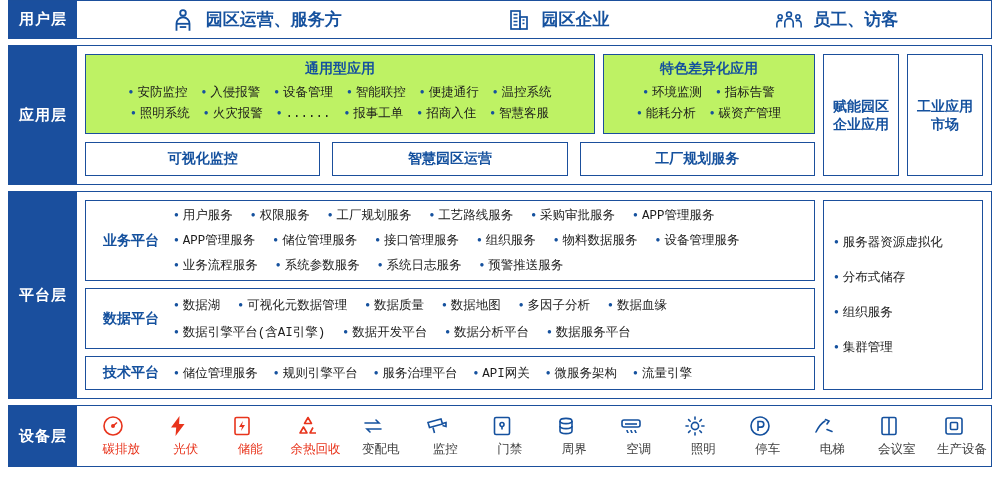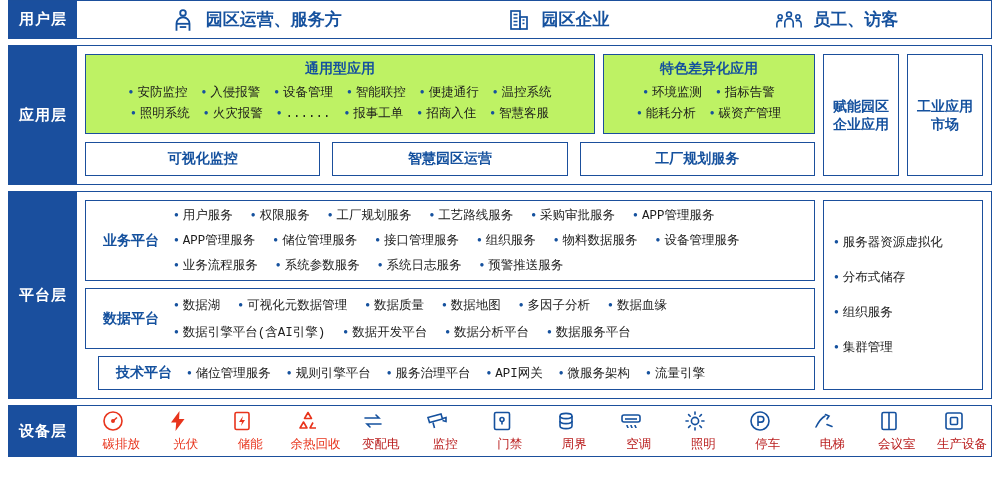--- a/index.html
+++ b/index.html
@@ -158,21 +158,21 @@
     gap: 7px;
   }
   .plat-block {
     border: 1.2px solid #1b4f9c;
     display: flex;
     align-items: center;
     padding: 4px 6px;
   }
   #business-platform { flex: 1 1 44%; }
   #data-platform { flex: 1 1 34%; }
-  #tech-platform { flex: 0 0 34px; margin-left: 13px; }
+  #tech-platform { flex: 0 0 34px; }
   .plat-name {
     flex: 0 0 78px;
     color: #15519e;
     font-weight: bold;
     font-size: 14px;
     text-align: center;
   }
   .plat-items {
     flex: 1 1 auto;
     display: flex;
@@ -189,41 +189,41 @@
     border: 1.2px solid #1b4f9c;
     display: flex;
     flex-direction: column;
     justify-content: center;
     gap: 14px;
     padding: 6px 10px;
   }
   .plat-right .chip { font-size: 12.5px; }
 
   
-  #device-row { height: 52px; }
+  #device-row { height: 62px; }
   #device-row .row-body {
     padding: 2px 4px;
     justify-content: space-between;
   }
   .device-item {
     flex: 1 1 0;
     display: flex;
     flex-direction: column;
     align-items: center;
     justify-content: center;
     gap: 3px;
   }
   .device-label {
     font-size: 12.5px;
     font-weight: normal;
     color: #e8341c;
     white-space: nowrap;
     padding-left: 16px;
   }
-  .device-label.blue { color: #b91c1c; }
+  .device-label.blue { color: #404040; }
   .device-icon { height: 24px; display: flex; align-items: center; justify-content: center; }
 </style>
 </head>
 <body>
 
 <div id="page">
 
   <div class="row" id="user-row">
     <div class="layer-label">用户层</div>
     <div class="row-body">

